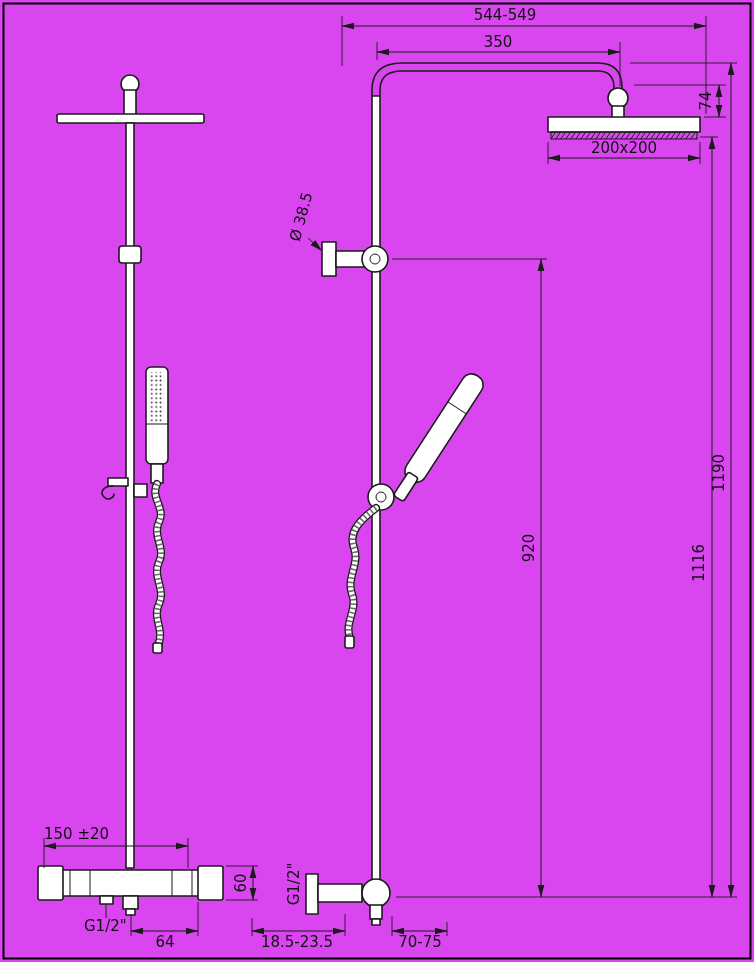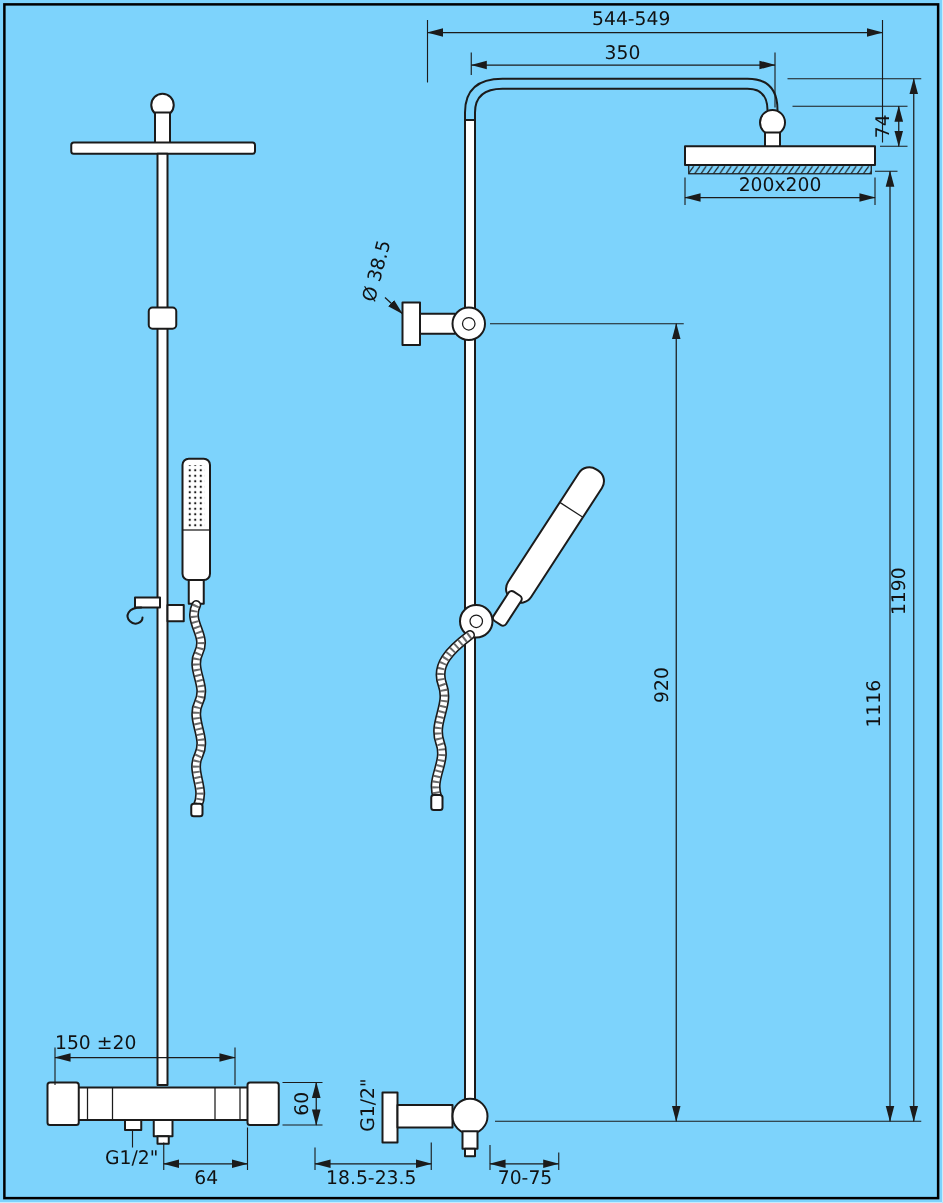--- a/index.html
+++ b/index.html
@@ -1,16 +1,16 @@
 <!DOCTYPE html>
 <html><head>
 <meta charset="utf-8">
 <style>
   html,body{margin:0;padding:0;background:#ffffff;}
-  .page{width:754px;height:962px;background:#7dd3fc;position:relative;}
+  .page{width:754px;height:962px;background:#d946ef;position:relative;}
   svg{display:block;}
   .f{fill:#ffffff;stroke:#1b1b1b;stroke-width:1.6;stroke-linejoin:round;}
   .s{fill:none;stroke:#1b1b1b;stroke-width:1.6;stroke-linecap:round;stroke-linejoin:round;}
   .thin{fill:none;stroke:#1b1b1b;stroke-width:1;}
   .dim{fill:none;stroke:#1b1b1b;stroke-width:1;}
   .ext{fill:none;stroke:#1b1b1b;stroke-width:0.9;}
   .lbl{font-family:"DejaVu Sans", sans-serif;font-size:15px;fill:#111111;}
   .hose-outer{fill:none;stroke:#1b1b1b;stroke-width:8;stroke-linecap:round;}
   .hose-inner{fill:none;stroke:#ffffff;stroke-width:5.4;stroke-linecap:round;}
   .hose-braid{fill:none;stroke:#1b1b1b;stroke-width:5.4;stroke-linecap:butt;stroke-dasharray:1.6 2.8;opacity:.65;}

